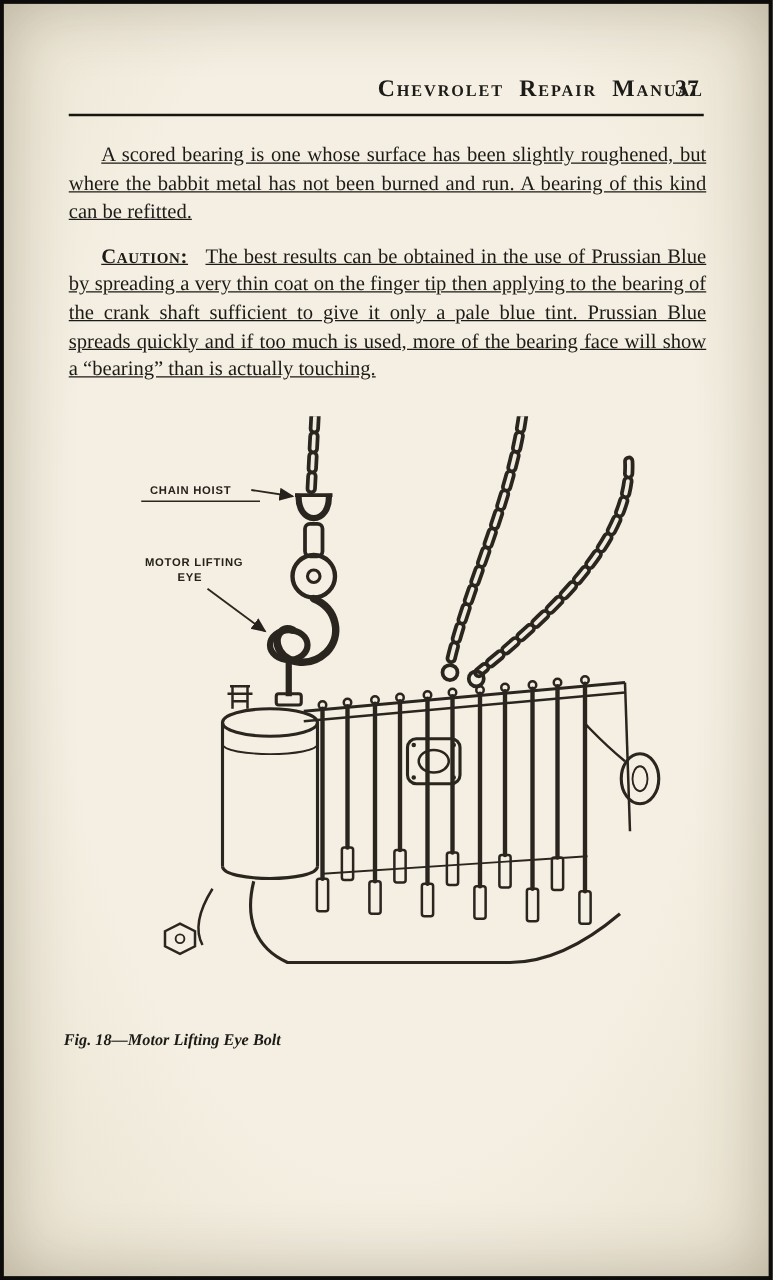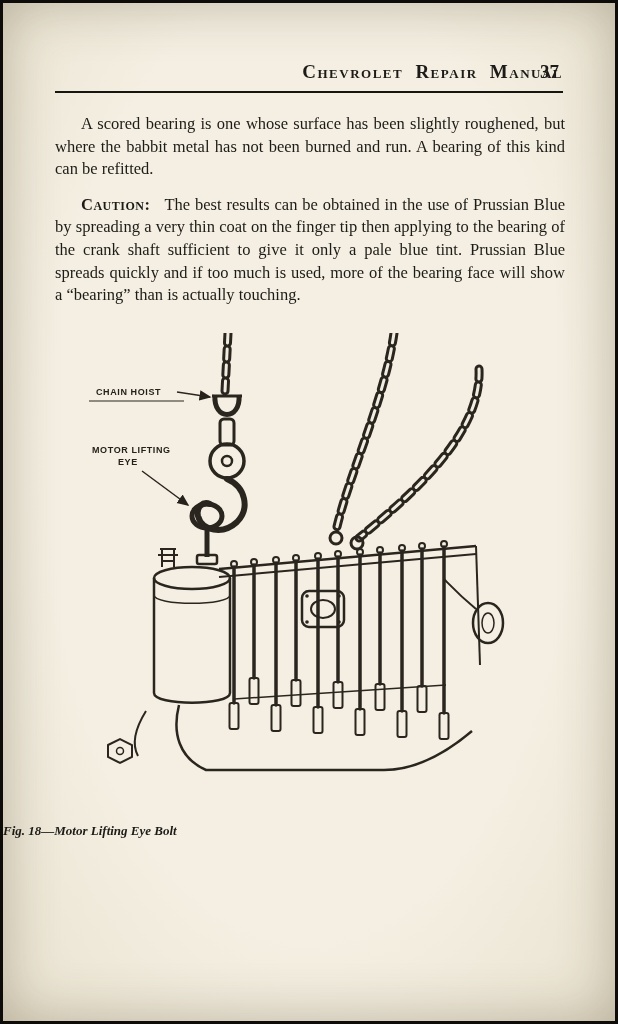--- a/index.html
+++ b/index.html
@@ -43,30 +43,32 @@
   }
   .body-text{
     margin:20px 50px 0 52px;
     font-size:16.5px;
     line-height:1.37;
     text-align:justify;
   }
   .para{
     margin:0 0 13px 0;
     text-indent:26px;
+    text-decoration:underline;
   }
   .caution-label{
     font-variant:small-caps;
     font-weight:600;
     letter-spacing:.5px;
     margin-right:14px;
   }
   .figure{
     margin:26px 0 0 0;
     text-align:center;
+    padding-left:48px;
   }
   .figure-art{
     display:inline-block;
   }
   .figure-art svg{display:block;}
   .fig-caption{
     margin-top:4px;
     font-size:13px;
     font-weight:700;
     font-style:italic;

